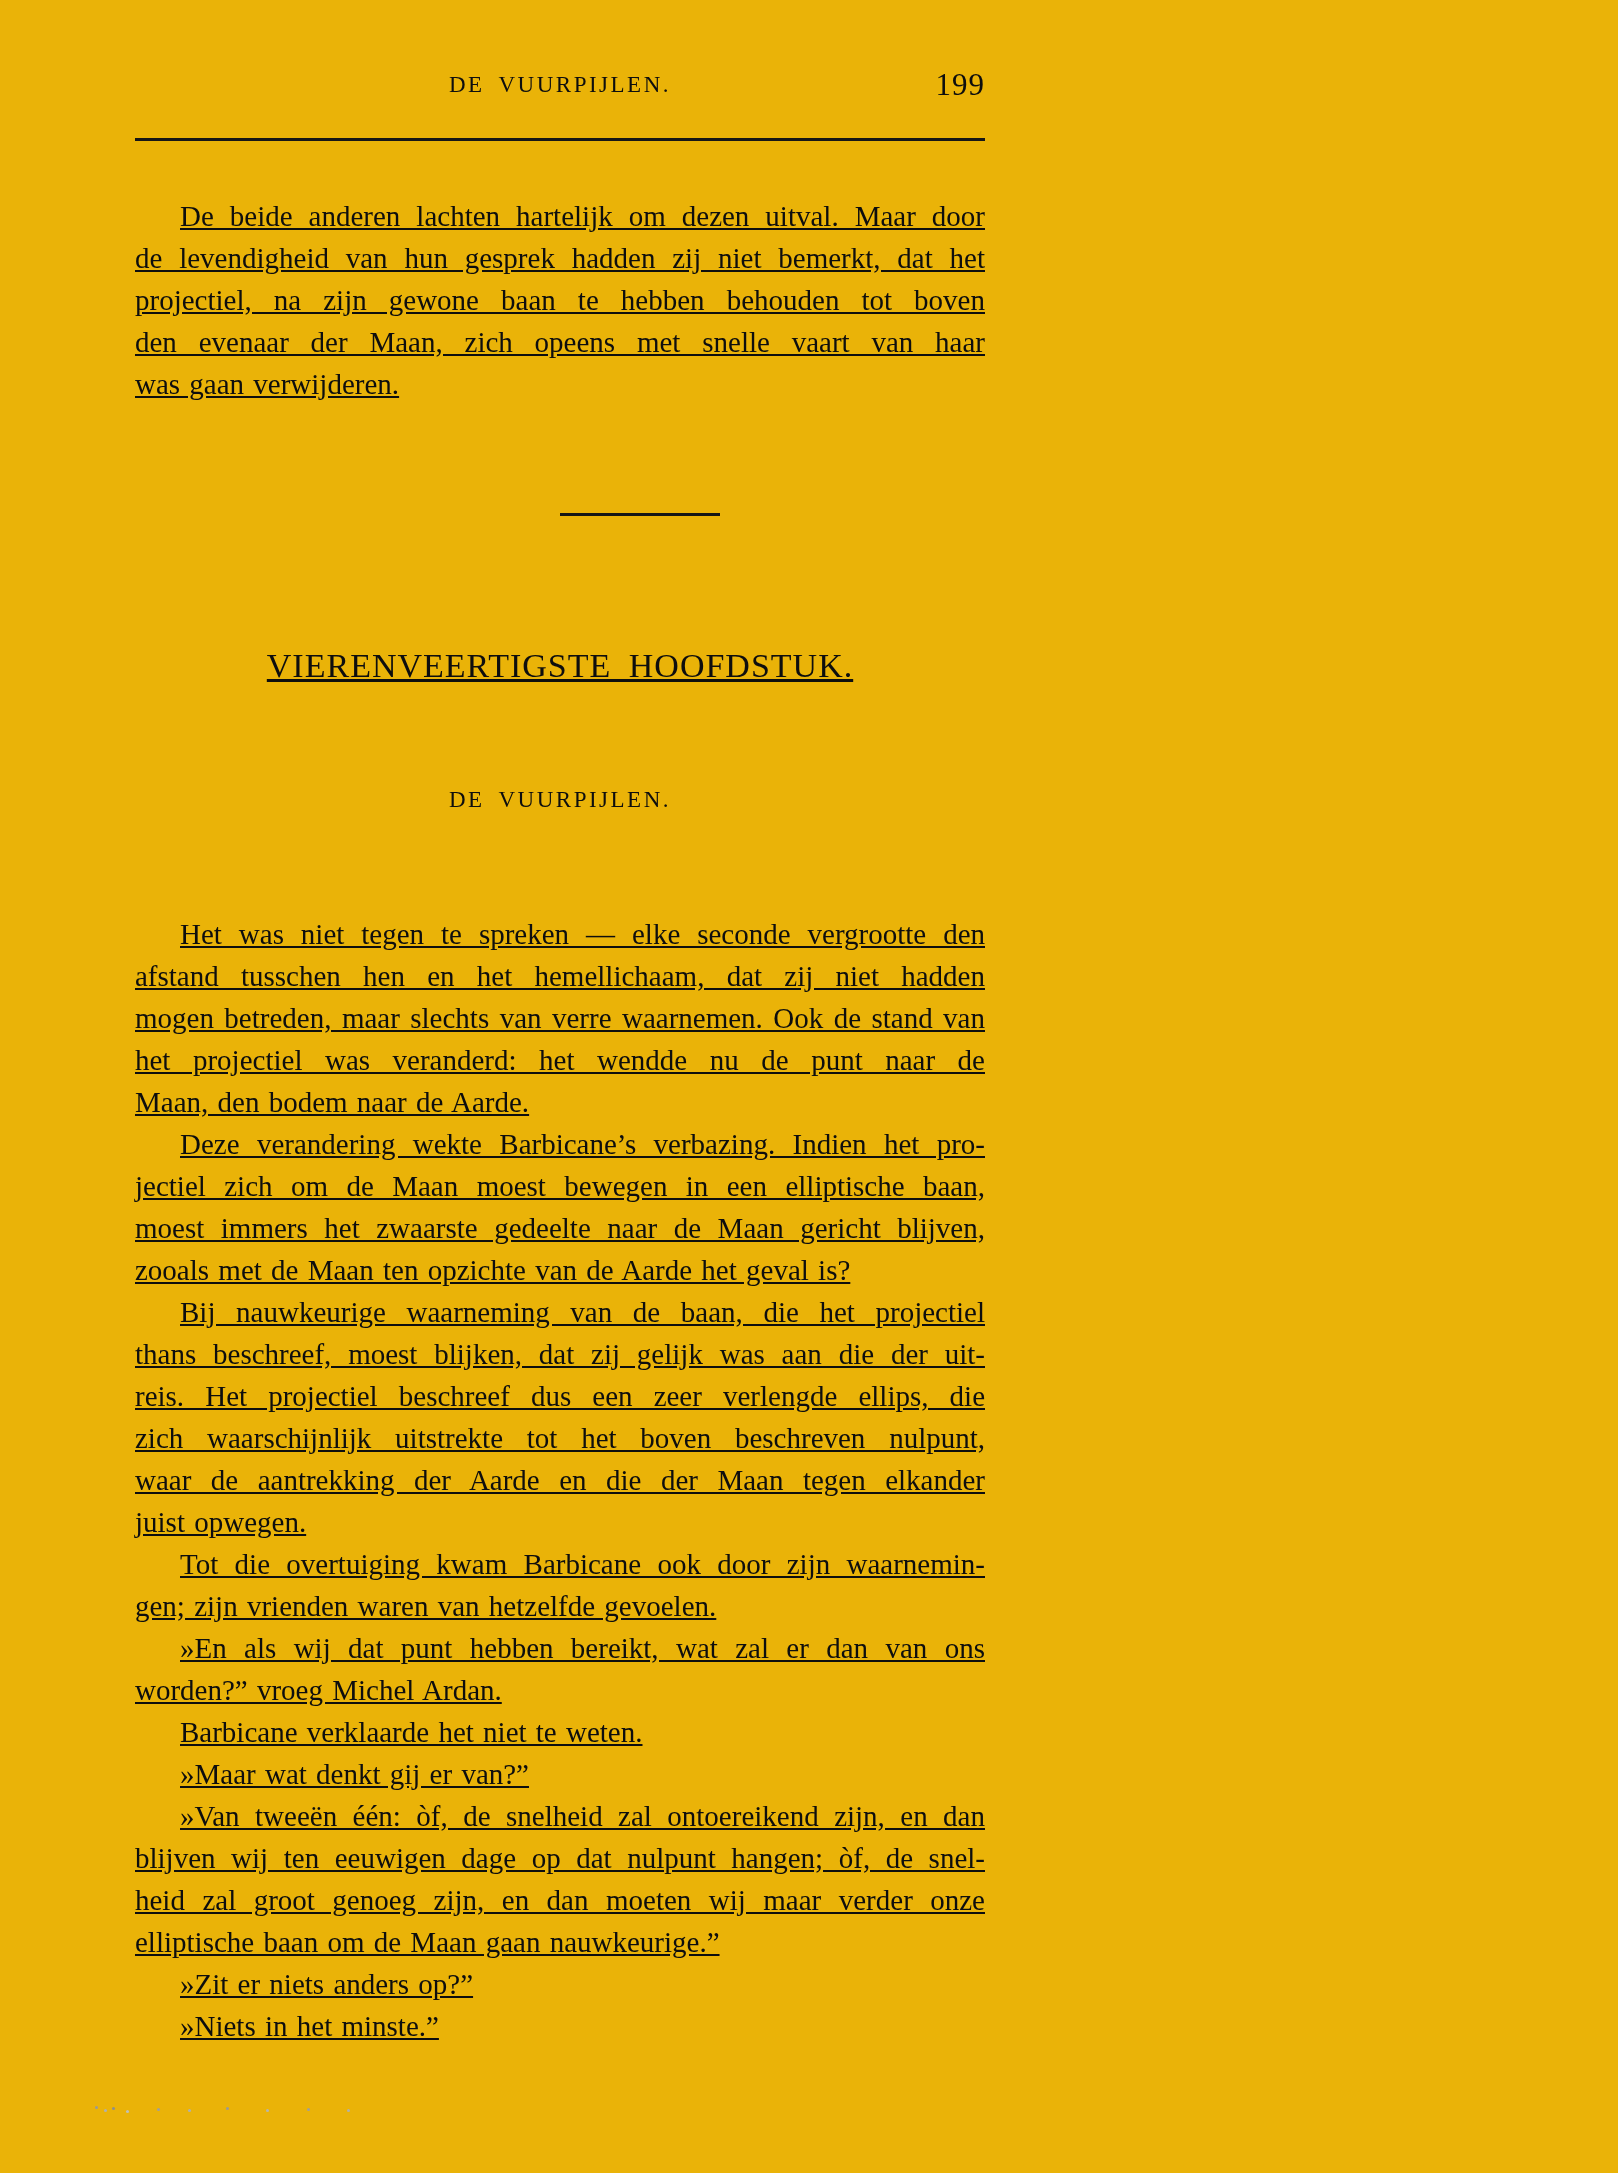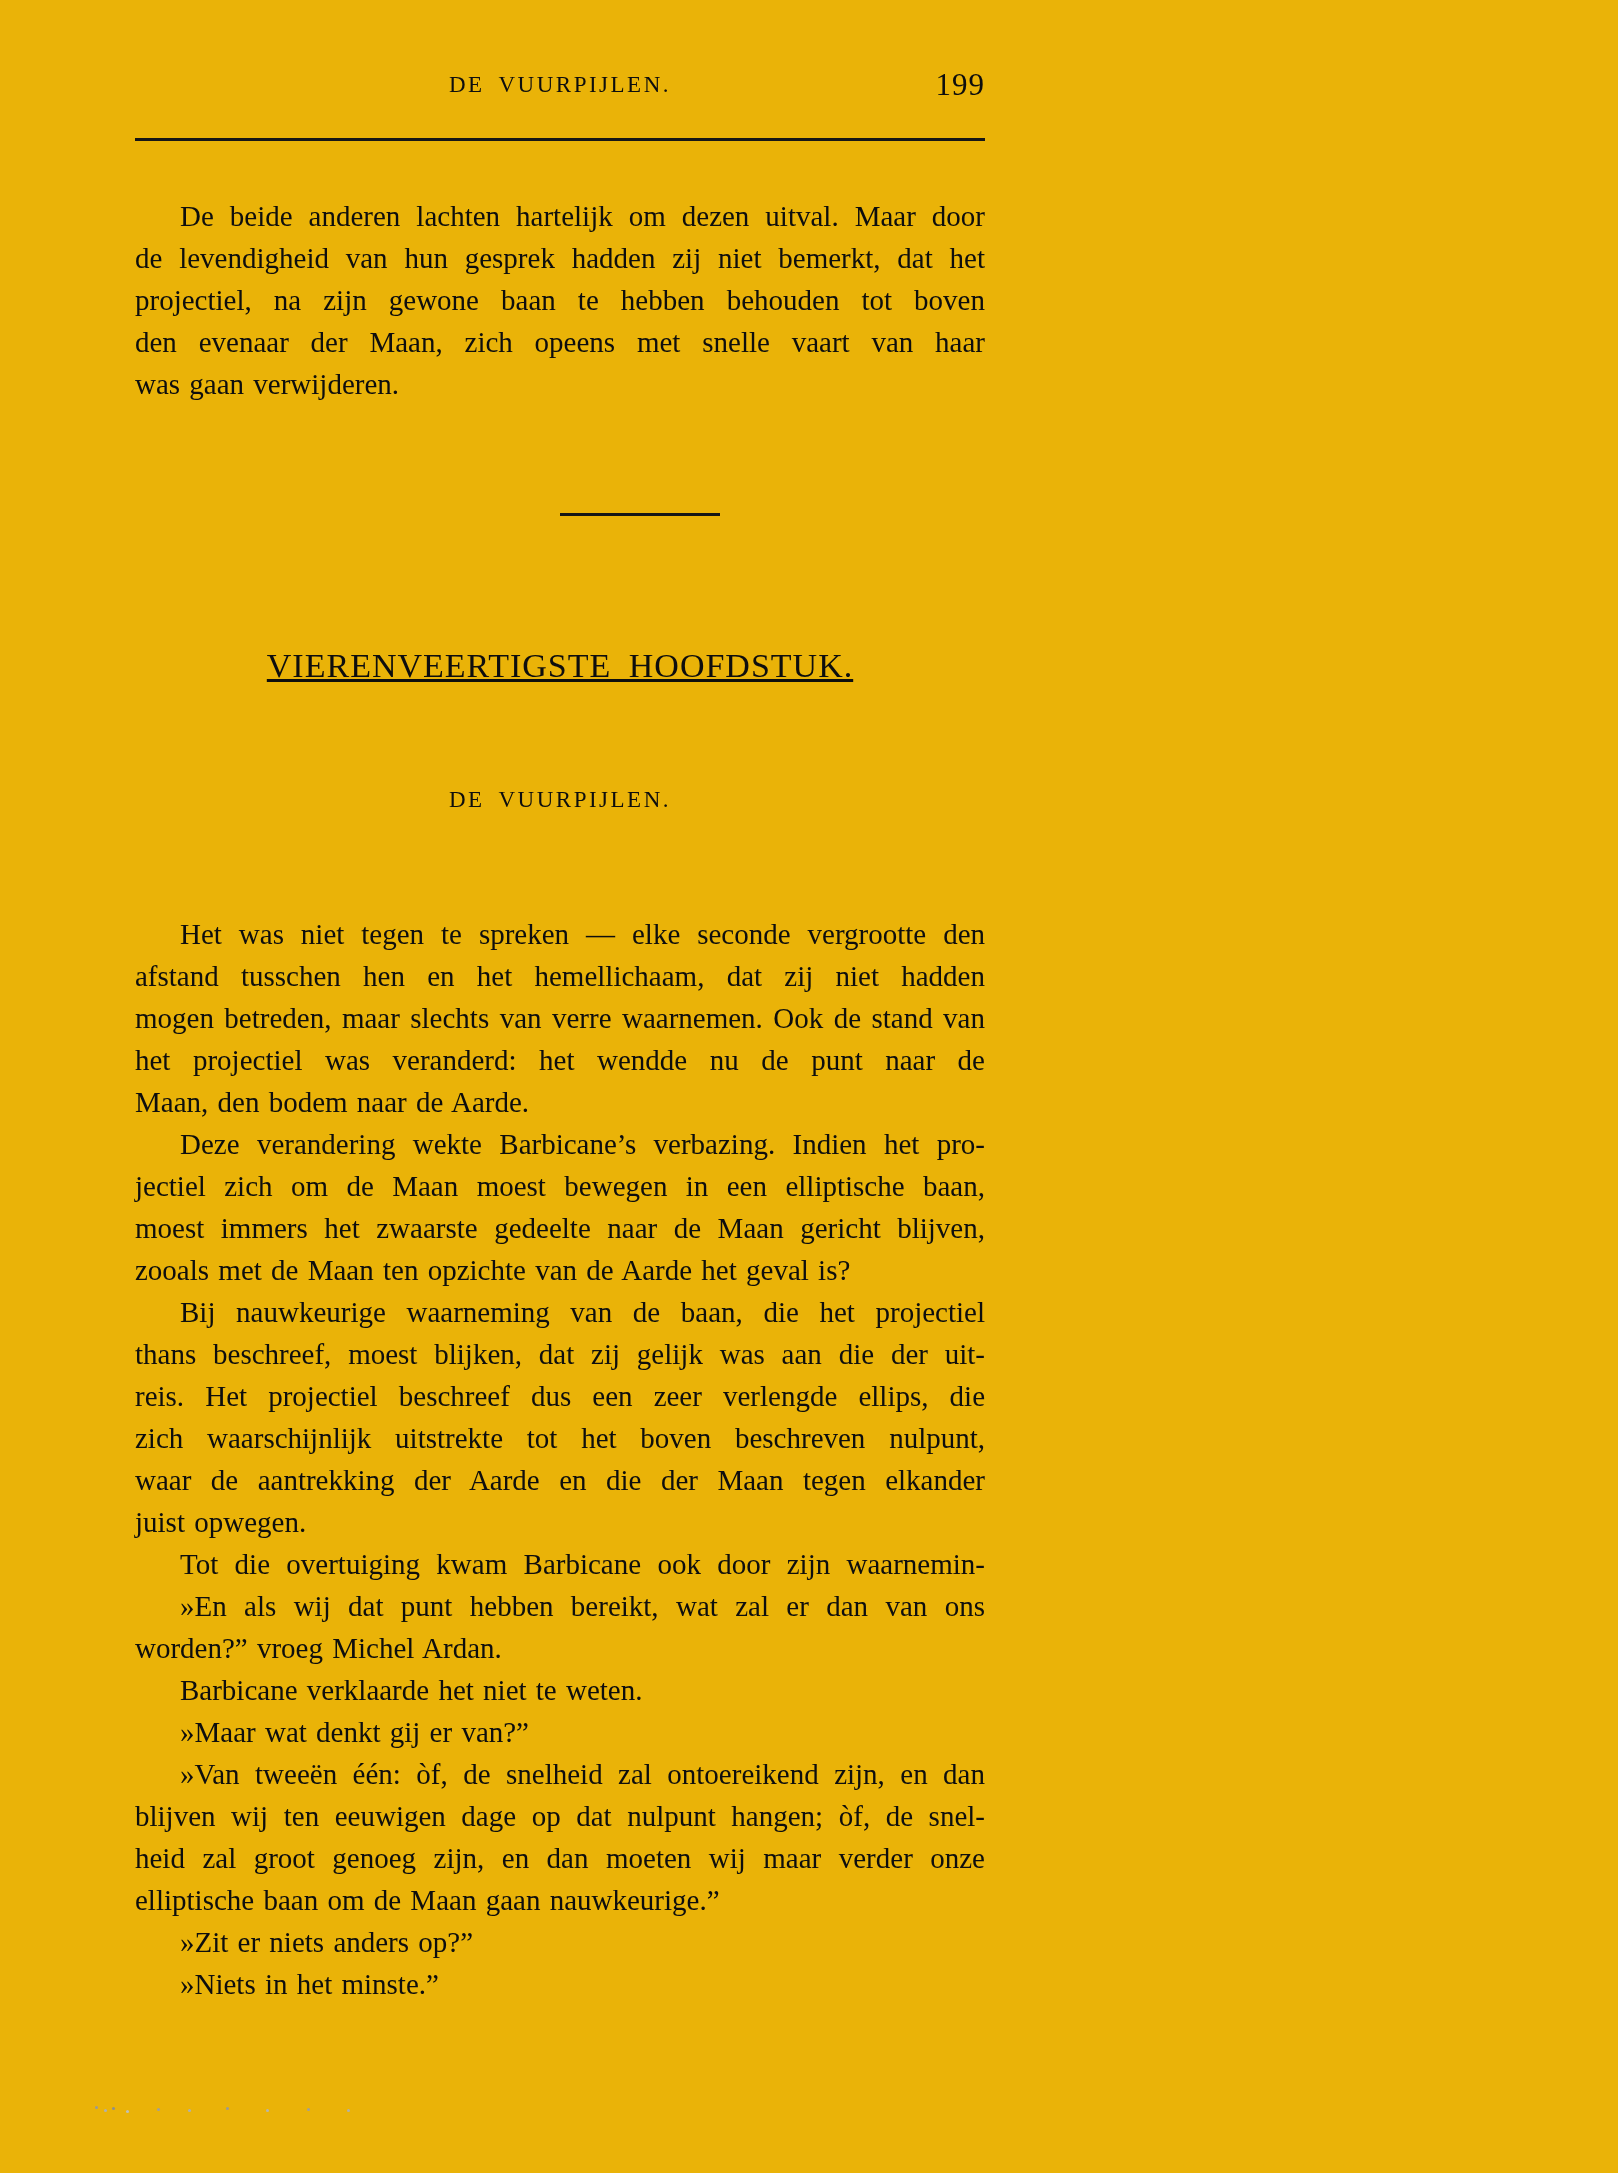--- a/index.html
+++ b/index.html
@@ -35,21 +35,21 @@
     font-size:31px;
     line-height:34px;
     letter-spacing:1px;
   }
   .header-rule{
     margin-top:36px;
     height:3px;
     background:#161616;
   }
   
-  .para{margin:0;}
+  .para{margin:0;text-decoration:underline;}
   .pline{
     font-size:29px;
     line-height:42px;
     text-align:justify;
     text-align-last:justify;
     word-spacing:2px;
   }
   .pline.first{text-indent:45px;}
   .pline.last{text-align-last:left;}
   .intro{margin-top:54px;}
@@ -136,20 +136,21 @@
         <div class="para">
           <div class="pline first">Bij nauwkeurige waarneming van de baan, die het projectiel</div>
           <div class="pline">thans beschreef, moest blijken, dat zij gelijk was aan die der uit-</div>
           <div class="pline">reis. Het projectiel beschreef dus een zeer verlengde ellips, die</div>
           <div class="pline">zich waarschijnlijk uitstrekte tot het boven beschreven nulpunt,</div>
           <div class="pline">waar de aantrekking der Aarde en die der Maan tegen elkander</div>
           <div class="pline last">juist opwegen.</div>
         </div>
         <div class="para">
           <div class="pline first">Tot die overtuiging kwam Barbicane ook door zijn waarnemin-</div>
+          <div class="pline last">gen; zijn vrienden waren van hetzelfde gevoelen.</div>
         </div>
         <div class="para">
           <div class="pline first">»En als wij dat punt hebben bereikt, wat zal er dan van ons</div>
           <div class="pline last">worden?” vroeg Michel Ardan.</div>
         </div>
         <div class="para">
           <div class="pline first last">Barbicane verklaarde het niet te weten.</div>
         </div>
         <div class="para">
           <div class="pline first last">»Maar wat denkt gij er van?”</div>

